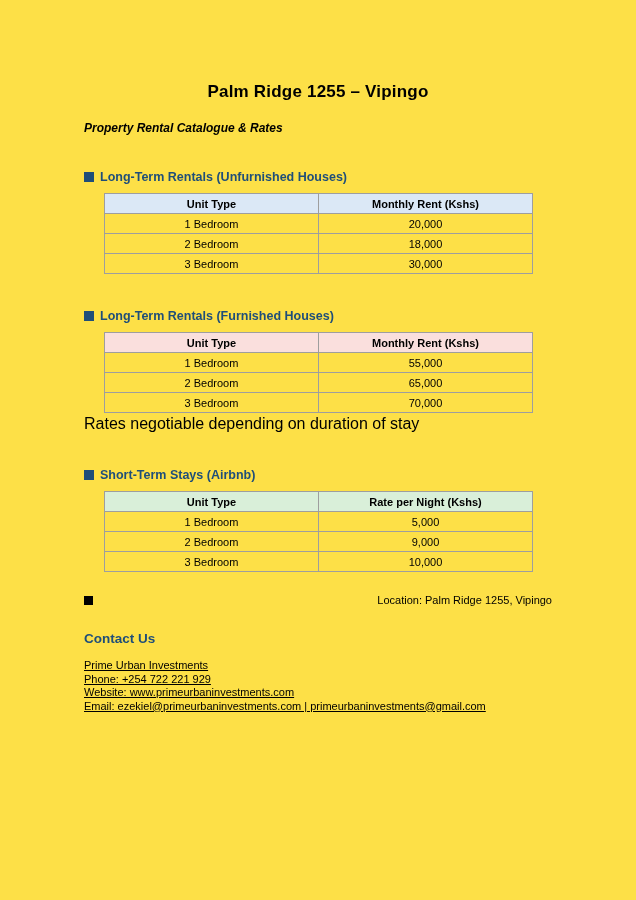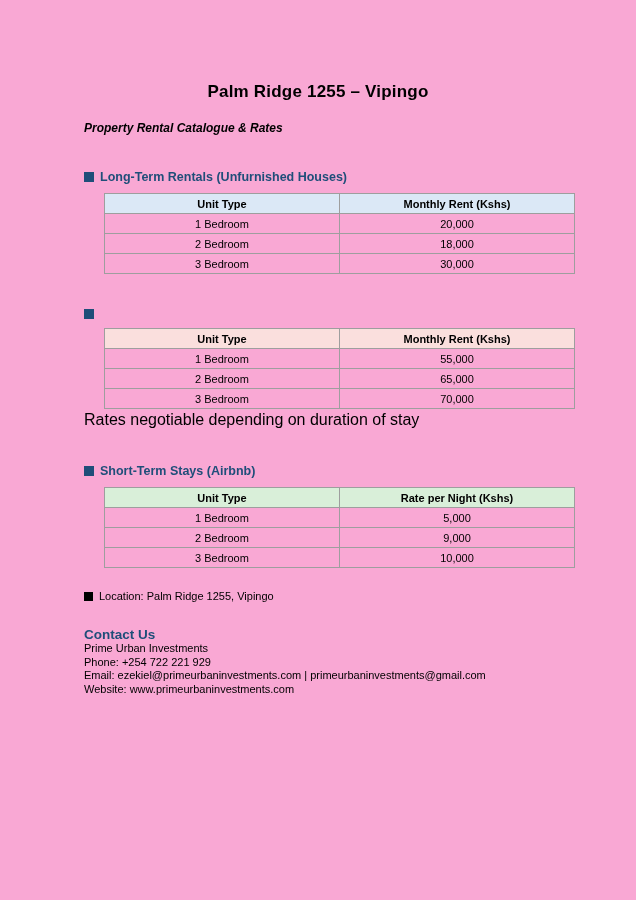--- a/index.html
+++ b/index.html
@@ -5,21 +5,21 @@
   * { margin: 0; padding: 0; box-sizing: border-box; }
   html, body { background: #ffffff; }
   body {
     width: 636px; height: 900px;
     font-family: "Liberation Sans", sans-serif;
     color: #000000;
     overflow: hidden;
   }
   .page {
     width: 636px; height: 900px;
-    background: #f9a8d4;
+    background: #fde047;
     padding: 82px 84px 0 84px;
   }
   .doc-title {
     text-align: center;
     font-size: 17px;
     font-weight: bold;
     letter-spacing: 0.2px;
   }
   .doc-subtitle {
     margin-top: 19px;
@@ -42,21 +42,21 @@
     background: #1f4e79;
     margin-right: 6px;
     flex: 0 0 auto;
   }
   .s1 { margin-top: 32px; }
   .s2 { margin-top: 27px; }
   .s3 { margin-top: 26px; }
   table.rates {
     margin-top: 9px;
     margin-left: 20px;
-    width: 471px;
+    width: 429px;
     border-collapse: collapse;
   }
   table.rates th, table.rates td {
     border: 1px solid #9e9e9e;
     font-size: 11px;
     text-align: center;
     padding: 3px 4px 2px 4px;
     line-height: 14px;
     width: 50%;
   }
@@ -67,38 +67,40 @@
   .table-note {
     margin-top: 2px;
     font-size: 16px;
   }
   .bullet-notes { margin-top: 21px; }
   .bullet-line {
     display: flex;
     align-items: center;
     font-size: 11px;
     line-height: 14px;
+    justify-content: space-between;
   }
   .bullet-line .bsq {
     display: inline-block;
     width: 9px; height: 9px;
     background: #000000;
     margin-right: 6px;
     flex: 0 0 auto;
   }
   .contact-heading {
     margin-top: 24px;
     font-size: 13.5px;
     font-weight: bold;
     color: #1f4e79;
   }
   .contact-block {
-    margin-top: 0;
+    margin-top: 13px;
     font-size: 11px;
     line-height: 13.5px;
+    text-decoration: underline;
   }
 </style>
 </head>
 <body>
 
 <div class="page">
 
   <div class="doc-title">Palm Ridge 1255 – Vipingo</div>
   <div class="doc-subtitle">Property Rental Catalogue &amp; Rates</div>
 
@@ -127,20 +129,21 @@
           <td>3 Bedroom</td>
           <td>30,000</td>
         </tr>
       </tbody>
     </table>
   </div>
 
   <div class="section s2">
     <div class="section-heading">
       <span class="sq"></span>
+      <span>Long-Term Rentals (Furnished Houses)</span>
     </div>
     <table class="rates hdr-pink">
       <thead>
         <tr>
           <th>Unit Type</th>
           <th>Monthly Rent (Kshs)</th>
         </tr>
       </thead>
       <tbody>
         <tr>
@@ -193,17 +196,17 @@
     <div class="bullet-line">
       <span class="bsq"></span>
       <span>Location: Palm Ridge 1255, Vipingo</span>
     </div>
   </div>
 
   <div class="contact-heading">Contact Us</div>
   <div class="contact-block">
     <div>Prime Urban Investments</div>
     <div>Phone: +254 722 221 929</div>
+    <div>Website: www.primeurbaninvestments.com</div>
     <div>Email: ezekiel@primeurbaninvestments.com | primeurbaninvestments@gmail.com</div>
-    <div>Website: www.primeurbaninvestments.com</div>
   </div>
 
 </div>
 
 </body></html>

